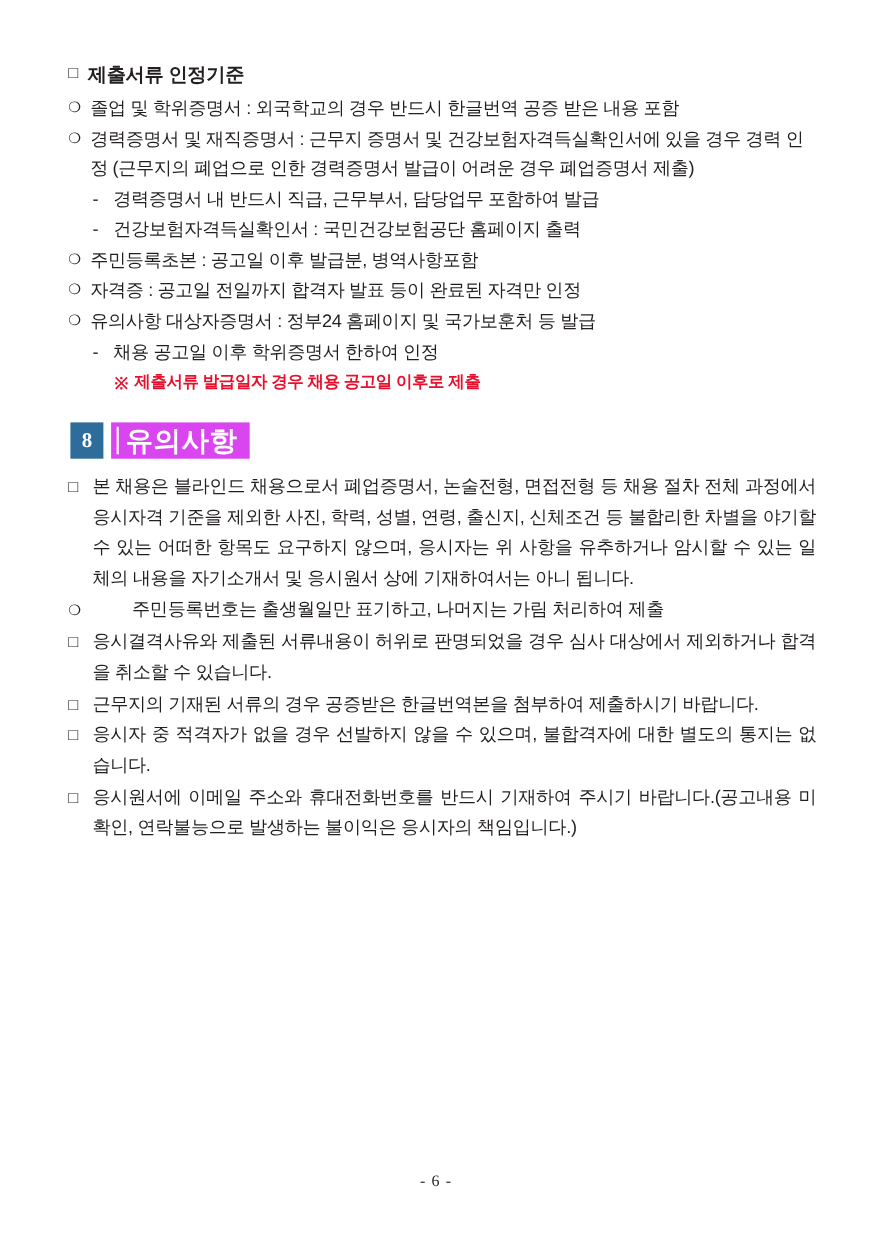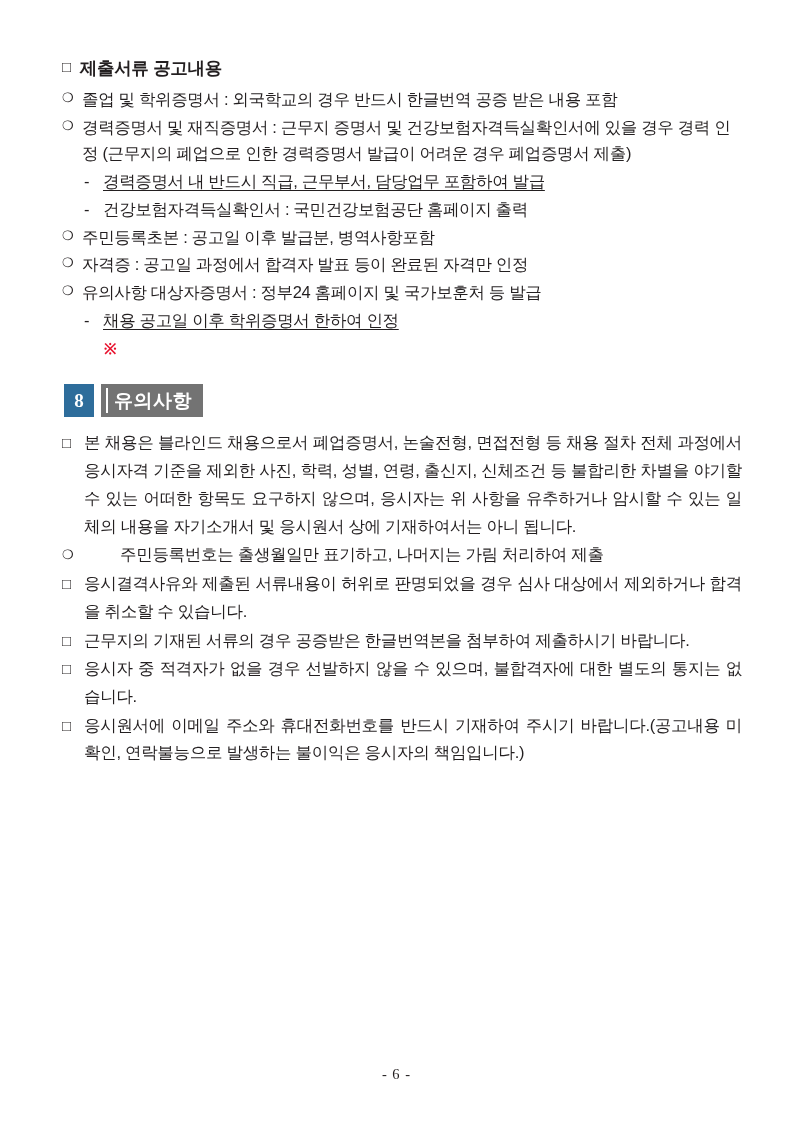--- a/index.html
+++ b/index.html
@@ -70,21 +70,20 @@
     top: 1px;
   }
   .bmark.dash {
     font-size: 16.5px;
     top: 0;
     width: 19px;
     text-align: left;
   }
   .btext { flex: 1 1 auto; }
   .btext.underline {
-    text-decoration: underline;
     text-underline-offset: 3px;
   }
 
   .indent-sub { margin-left: 22px; }
 
   .notice-red {
     color: #e8112d;
     font-weight: bold;
     font-size: 15px;
     letter-spacing: -0.4px;
@@ -112,23 +111,23 @@
     font-size: 19px;
     font-weight: bold;
     display: flex;
     align-items: center;
     justify-content: center;
     font-family: "Liberation Serif", serif;
   }
   .title-box {
     margin-left: 7px;
     height: 33px;
-    background: #737373;
+    background: #d946ef;
     color: #ffffff;
-    font-size: 19px;
+    font-size: 25px;
     font-weight: bold;
     letter-spacing: 0.5px;
     display: flex;
     align-items: center;
     padding: 0 11px 0 13px;
     position: relative;
   }
   .title-box::before {
     content: "";
     position: absolute;
@@ -178,21 +177,21 @@
   }
 </style>
 </head>
 <body>
 
 <div class="page">
   <div class="content">
 
     <div class="sec-head">
       <span class="sq-mark">□</span>
-      <span>제출서류 공고내용</span>
+      <span>제출서류 인정기준</span>
     </div>
 
     <ul class="lvl1">
       <li class="bullet-row">
         <span class="bmark">❍</span>
         <span class="btext">졸업 및 학위증명서 : 외국학교의 경우 반드시 한글번역 공증 받은 내용 포함</span>
       </li>
       <li class="bullet-row">
         <span class="bmark">❍</span>
         <span class="btext">경력증명서 및 재직증명서 : 근무지 증명서 및 건강보험자격득실확인서에 있을 경우 경력 인정 (근무지의 폐업으로 인한 경력증명서 발급이 어려운 경우 폐업증명서 제출)</span>
@@ -204,34 +203,35 @@
       <li class="bullet-row indent-sub">
         <span class="bmark dash">-</span>
         <span class="btext">건강보험자격득실확인서 : 국민건강보험공단 홈페이지 출력</span>
       </li>
       <li class="bullet-row">
         <span class="bmark">❍</span>
         <span class="btext">주민등록초본 : 공고일 이후 발급분, 병역사항포함</span>
       </li>
       <li class="bullet-row">
         <span class="bmark">❍</span>
-        <span class="btext">자격증 : 공고일 과정에서 합격자 발표 등이 완료된 자격만 인정</span>
+        <span class="btext">자격증 : 공고일 전일까지 합격자 발표 등이 완료된 자격만 인정</span>
       </li>
       <li class="bullet-row">
         <span class="bmark">❍</span>
         <span class="btext">유의사항 대상자증명서 : 정부24 홈페이지 및 국가보훈처 등 발급</span>
       </li>
       <li class="bullet-row indent-sub">
         <span class="bmark dash">-</span>
         <span class="btext underline">채용 공고일 이후 학위증명서 한하여 인정</span>
       </li>
     </ul>
 
     <div class="notice-red">
       <span class="star">※</span>
+      <span>제출서류 발급일자 경우 채용 공고일 이후로 제출</span>
     </div>
 
     <div class="numbered-head">
       <div class="num-box">8</div>
       <div class="title-box">유의사항</div>
     </div>
 
     <ul class="lvl1">
       <li class="para-row">
         <span class="bmark">□</span>

